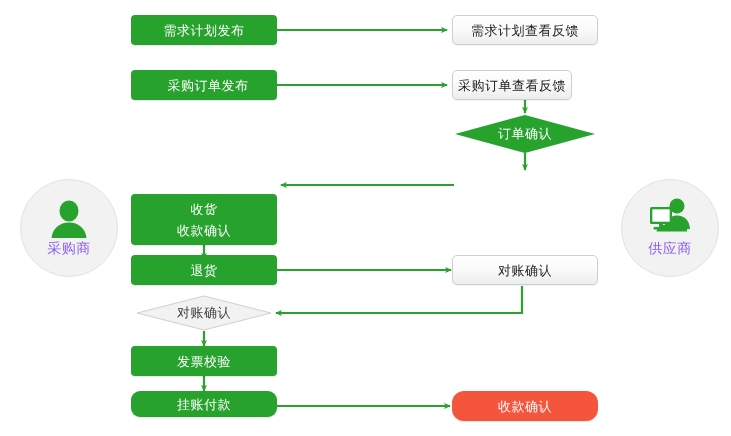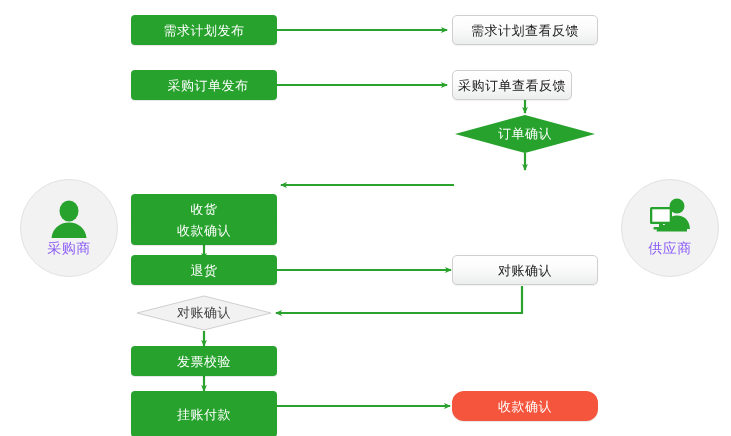--- a/index.html
+++ b/index.html
@@ -212,21 +212,21 @@
     <svg width="136" height="36" viewBox="0 0 136 36">
       <polygon points="68,1 135,18 68,35 1,18" fill="#f2f2f2" stroke="#cfcfcf" stroke-width="1"></polygon>
     </svg>
     <div class="dlabel">对账确认</div>
   </div>
 
   <div class="node node-green" style="left:131px; top:346px; width:146px; height:30px;">
     <span>发票校验</span>
   </div>
 
-  <div class="node node-green" style="left:131px; top:391px; width:146px; height:46px;">
+  <div class="node node-green" style="left:131px; top:391px; width:146px; height:26px;border-radius:9px;">
     <span>挂账付款</span>
   </div>
 
   <div class="node node-gray" style="left:452px; top:15px; width:146px; height:30px;">
     <span>需求计划查看反馈</span>
   </div>
 
   <div class="node node-gray" style="left:452px; top:70px; width:120px; height:30px;">
     <span>采购订单查看反馈</span>
   </div>

